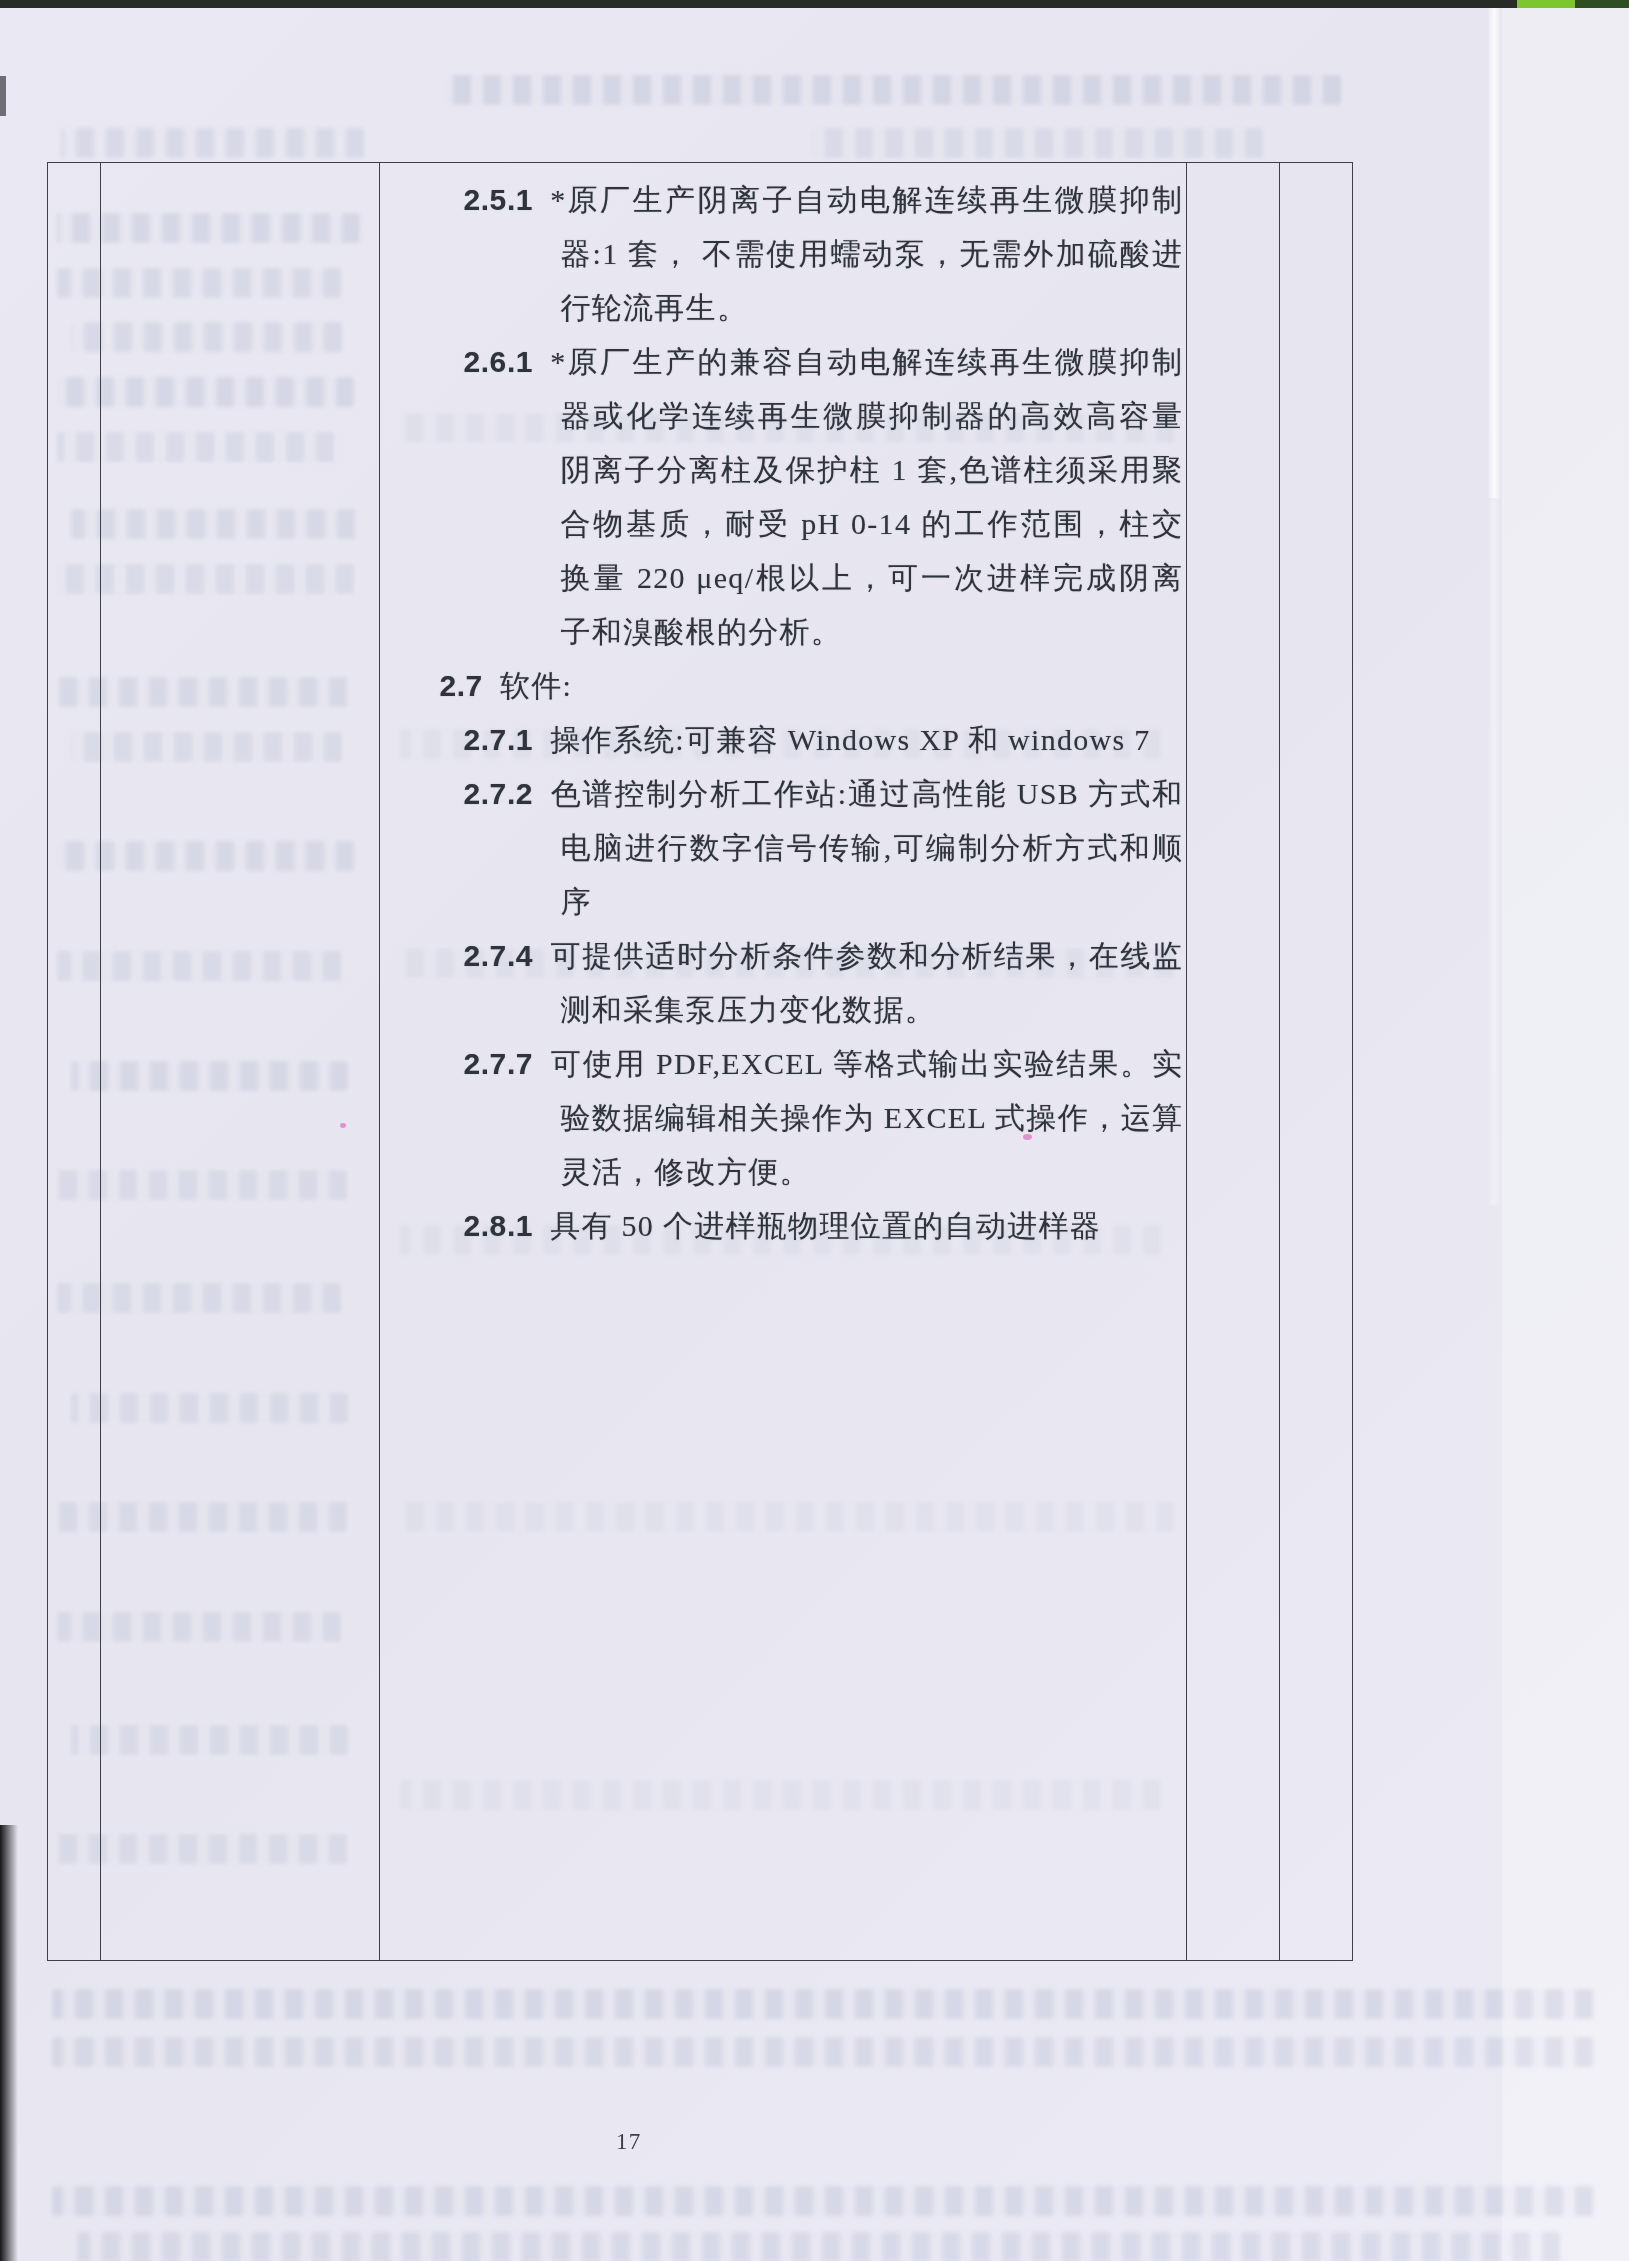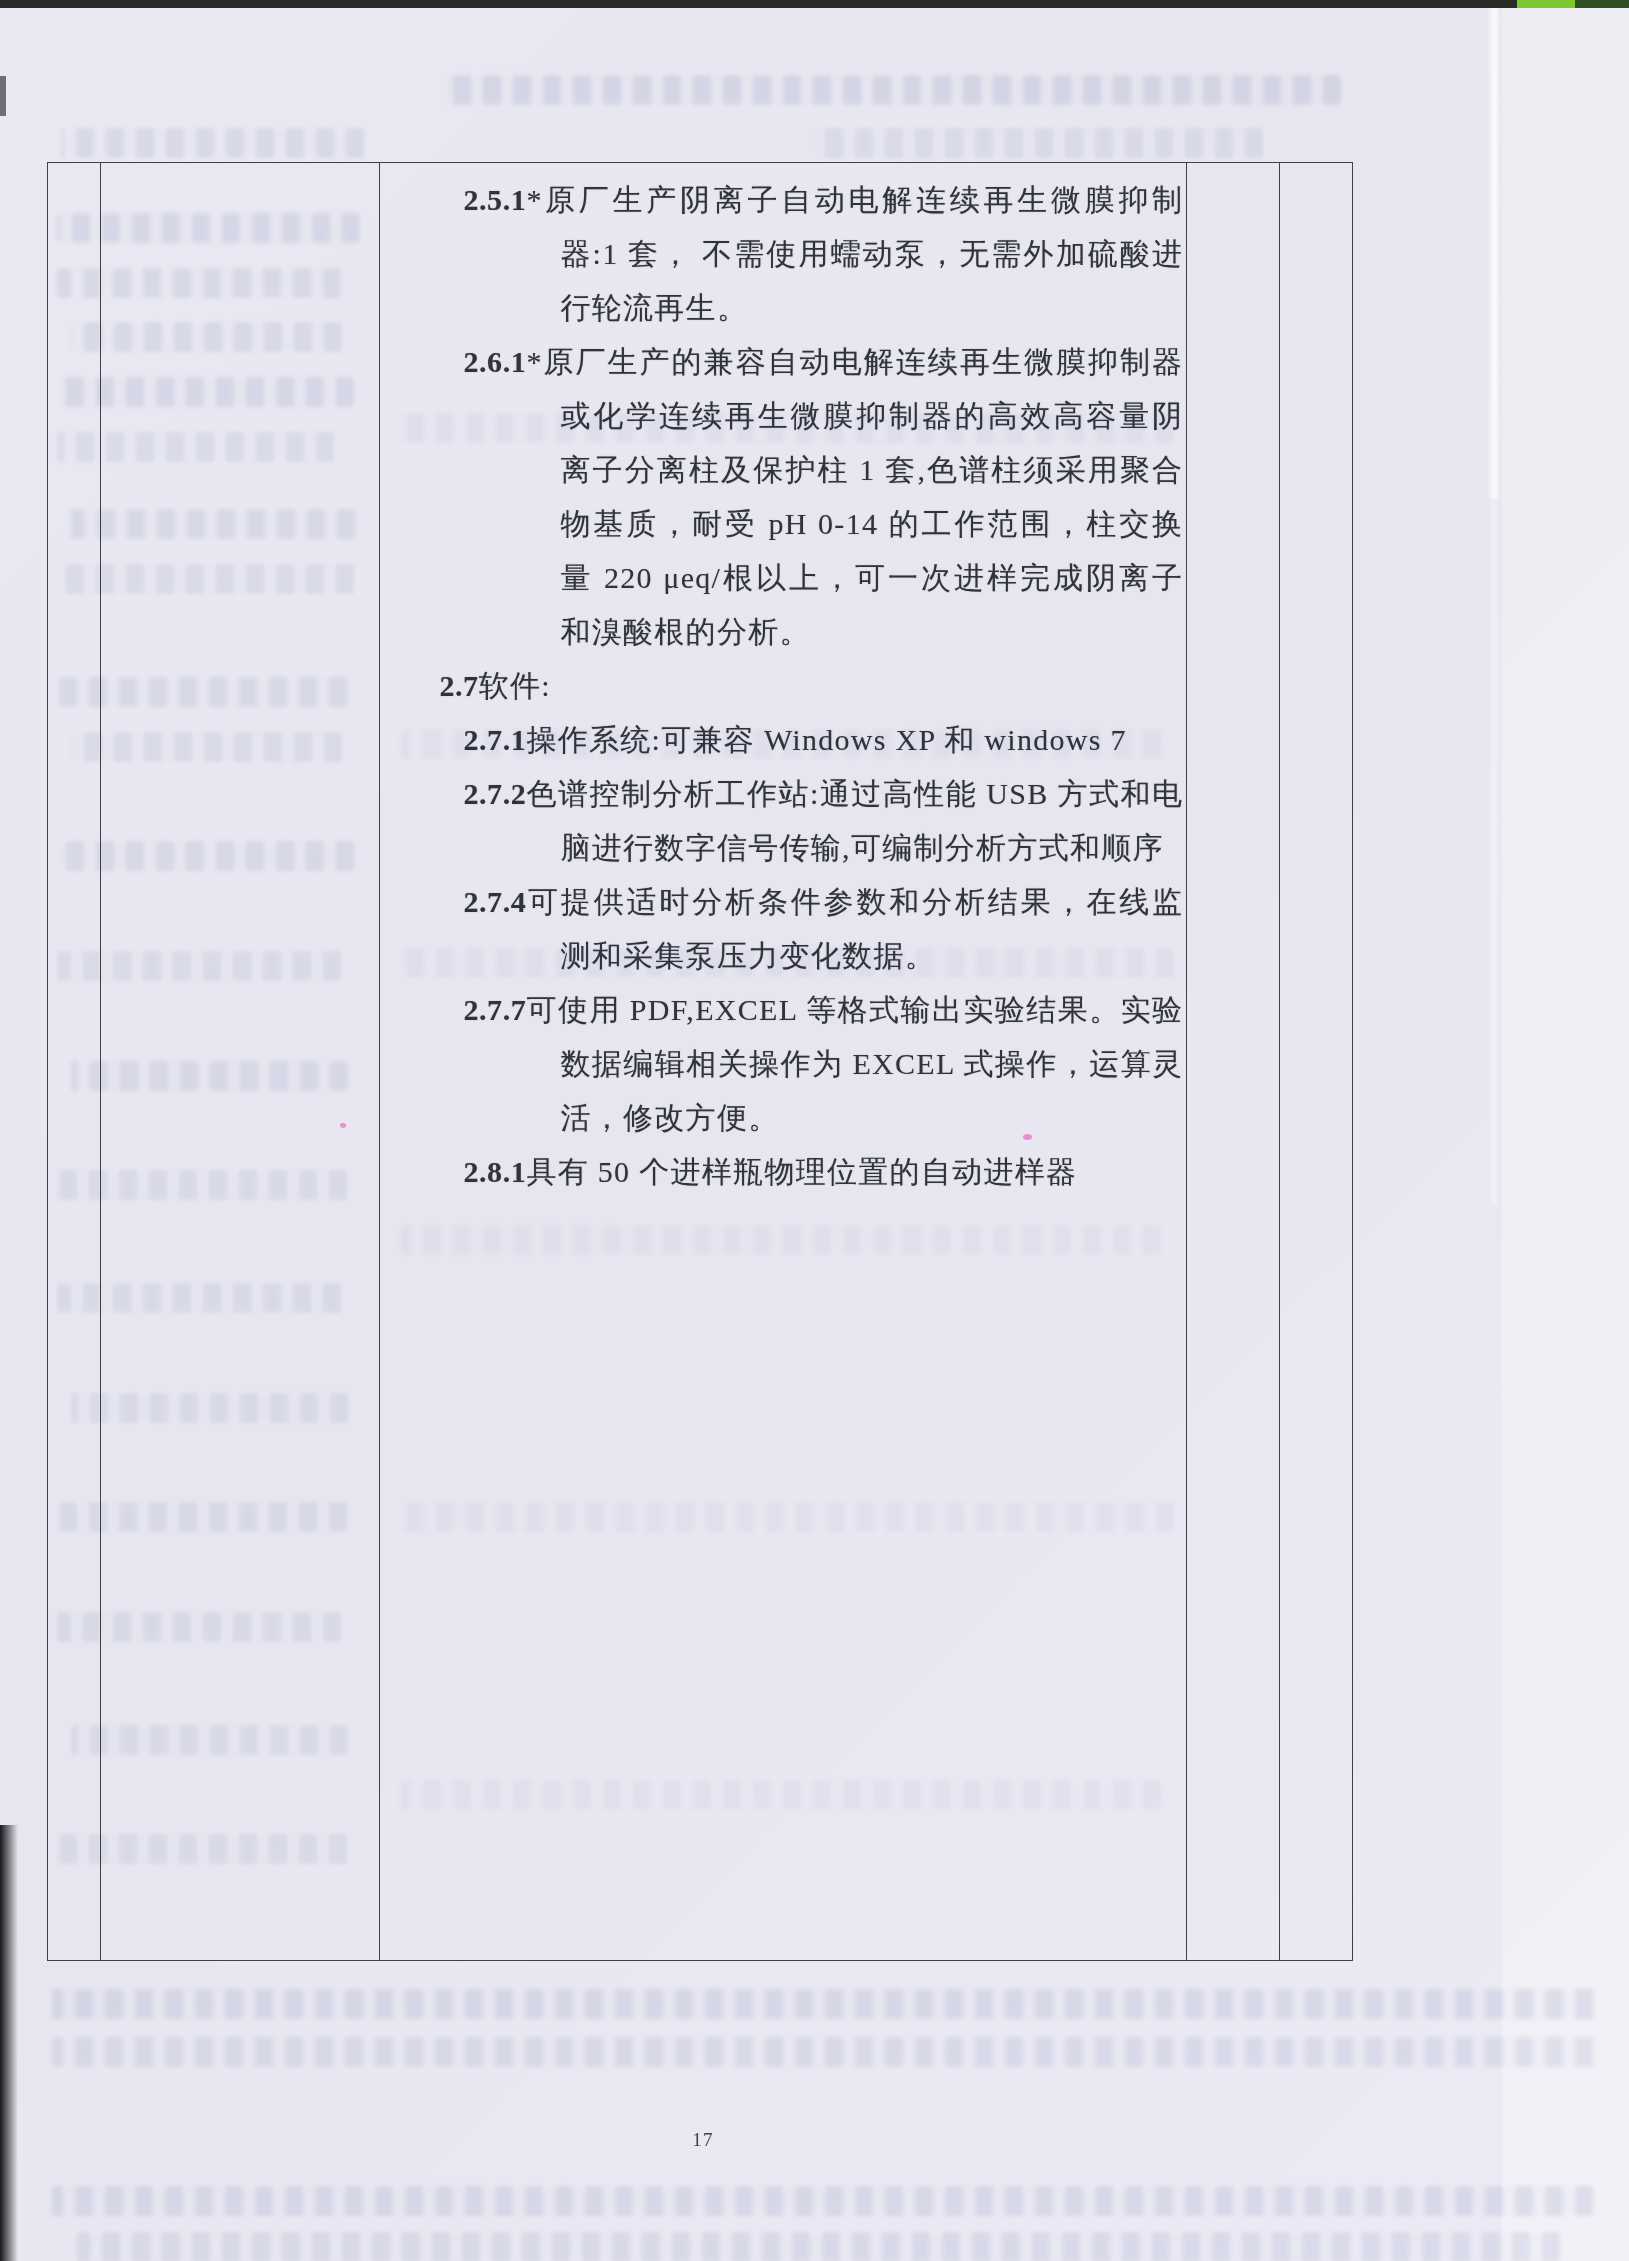--- a/index.html
+++ b/index.html
@@ -44,26 +44,26 @@
 
   
   .spec-item{
     margin-left:174px;text-indent:-97px;
     font-size:30px;line-height:54px;letter-spacing:1.3px;
     color:#2f333b;text-align:justify;
     text-shadow:0 0 1.3px rgba(70,75,95,.35);
   }
   .spec-item.top{text-indent:-121px;}
   .spec-item .num{
-    font-family:Liberation Serif, serif;
-    font-weight:bold;letter-spacing:0.6px;white-space:nowrap;
+    font-family:Liberation Sans, sans-serif;
+    font-weight:bold;letter-spacing:0.6px;margin-right:17px;white-space:nowrap;
   }
   .page-number{
-    position:absolute;left:632px;top:2129px;width:142px;text-align:center;
-    font-size:19px;color:#3c3f49;letter-spacing:1.3px;
+    position:absolute;left:616px;top:2129px;width:142px;
+    font-size:23px;color:#3c3f49;letter-spacing:1.3px;
   }
   
   .ghost{
     position:absolute;height:30px;transform:scaleX(-1);filter:blur(1.9px);border-radius:2.6px;
     background:repeating-linear-gradient(90deg,rgba(125,135,175,.35) 0 18px,rgba(125,135,175,.05) 18px 30px);
   }
   .speck-pink{position:absolute;background:#e86bc0;border-radius:50%;filter:blur(0.6px);opacity:.7;}
 </style>
 </head>
 <body>

